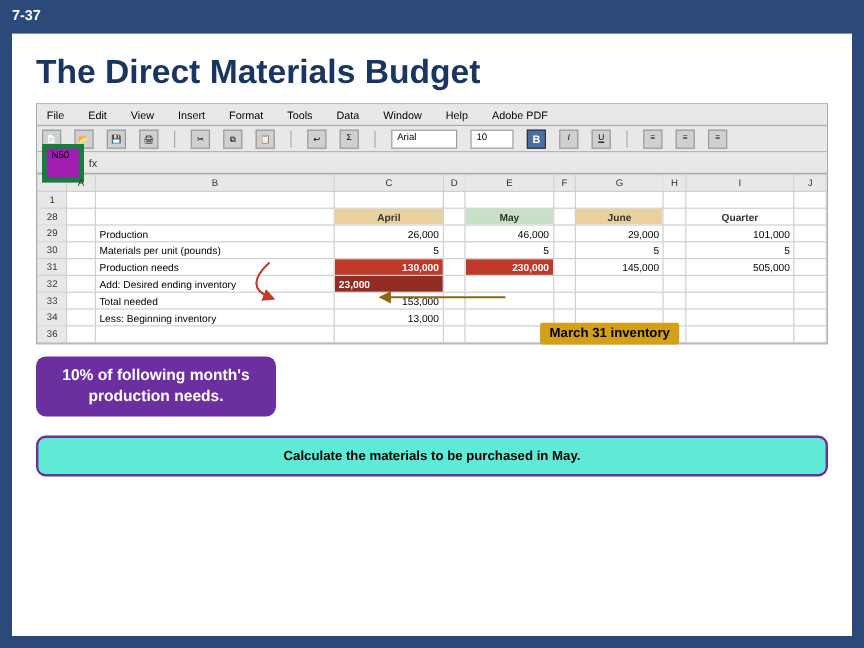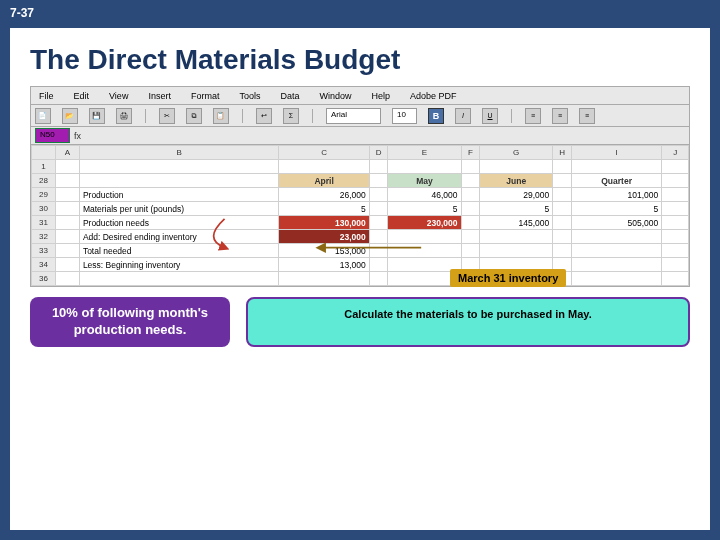--- a/index.html
+++ b/index.html
@@ -105,21 +105,21 @@
       padding: 1px 4px;
       font-size: 8px;
       width: 55px;
       height: 16px;
     }
     .size-box {
       background: #fff;
       border: 1px solid #999;
       padding: 1px 4px;
       font-size: 8px;
-      width: 25px;
+      width: 36px;
       height: 16px;
     }
     .toolbar-sep {
       width: 1px;
       height: 14px;
       background: #aaa;
       margin: 0 2px;
     }
 
     
@@ -127,25 +127,25 @@
       background: #e8e8e8;
       border-bottom: 1px solid #aaa;
       display: flex;
       align-items: center;
       padding: 1px 4px;
       height: 18px;
       gap: 4px;
     }
     .cell-ref-box {
       background: #a21caf;
-      border: 1px solid #15803d;
+      border: 4px solid #15803d;
       padding: 1px 4px;
       font-size: 8px;
       width: 35px;
-      height: 15px;
+      height: 32px;
     }
     .fx-label {
       font-size: 9px;
       color: #333;
     }
 
     
     .grid-container {
       overflow: hidden;
     }
@@ -216,34 +216,34 @@
     }
     .cell-red {
       background: #c0392b;
       color: #fff;
       text-align: right;
       font-weight: bold;
     }
     .cell-red-dark {
       background: #922b21;
       color: #fff;
-      text-align: right;
       font-weight: bold;
       margin-top: 46px;
     }
     .cell-number {
       text-align: right;
     }
 
     
     .callout-row {
       display: flex;
       gap: 16px;
       margin-top: 10px;
       align-items: stretch;
+      flex-direction: column;
     }
     .callout-left {
       background: #6b2fa0;
       color: #fff;
       border-radius: 8px;
       padding: 8px 14px;
       font-size: 13px;
       font-weight: bold;
       text-align: center;
       width: 200px;

